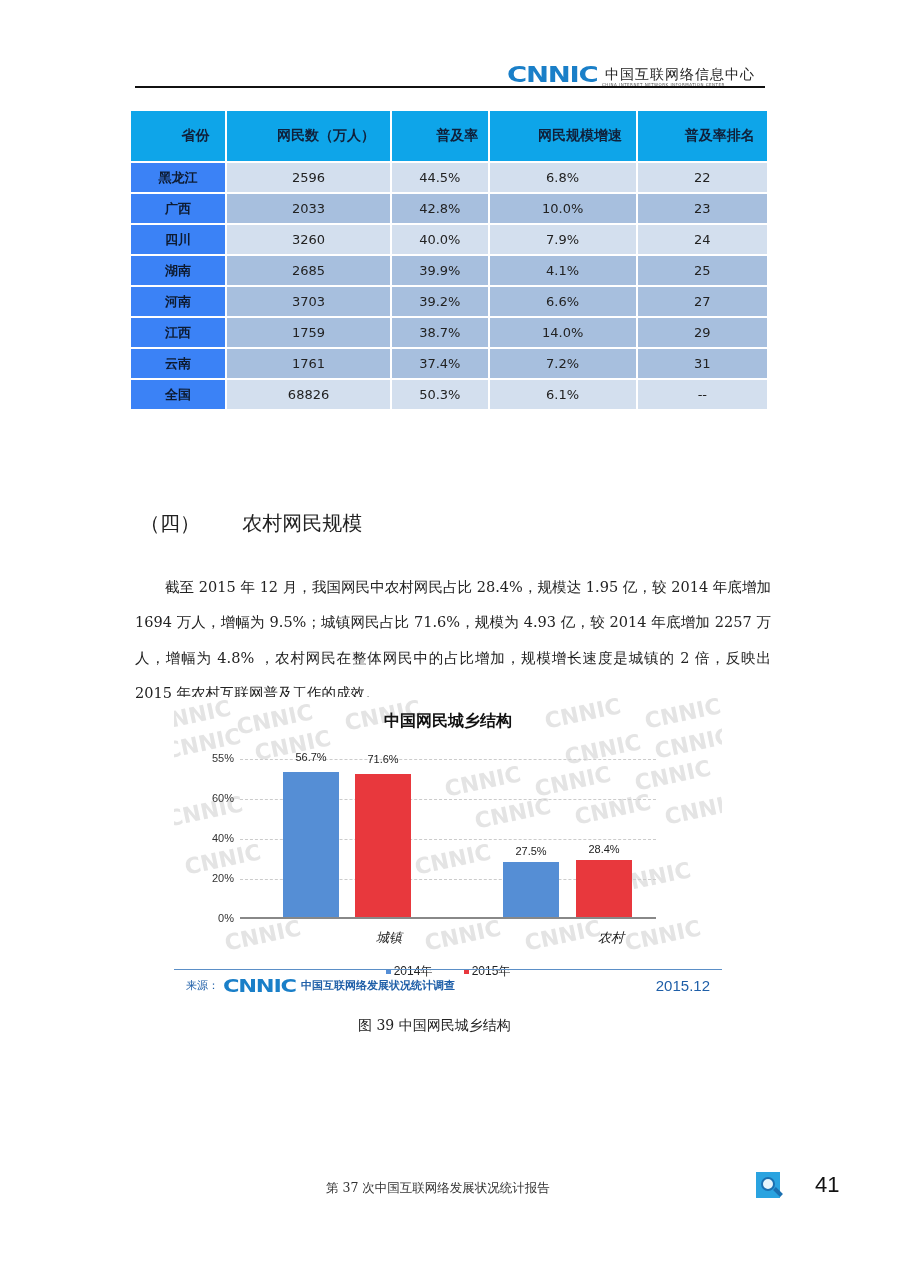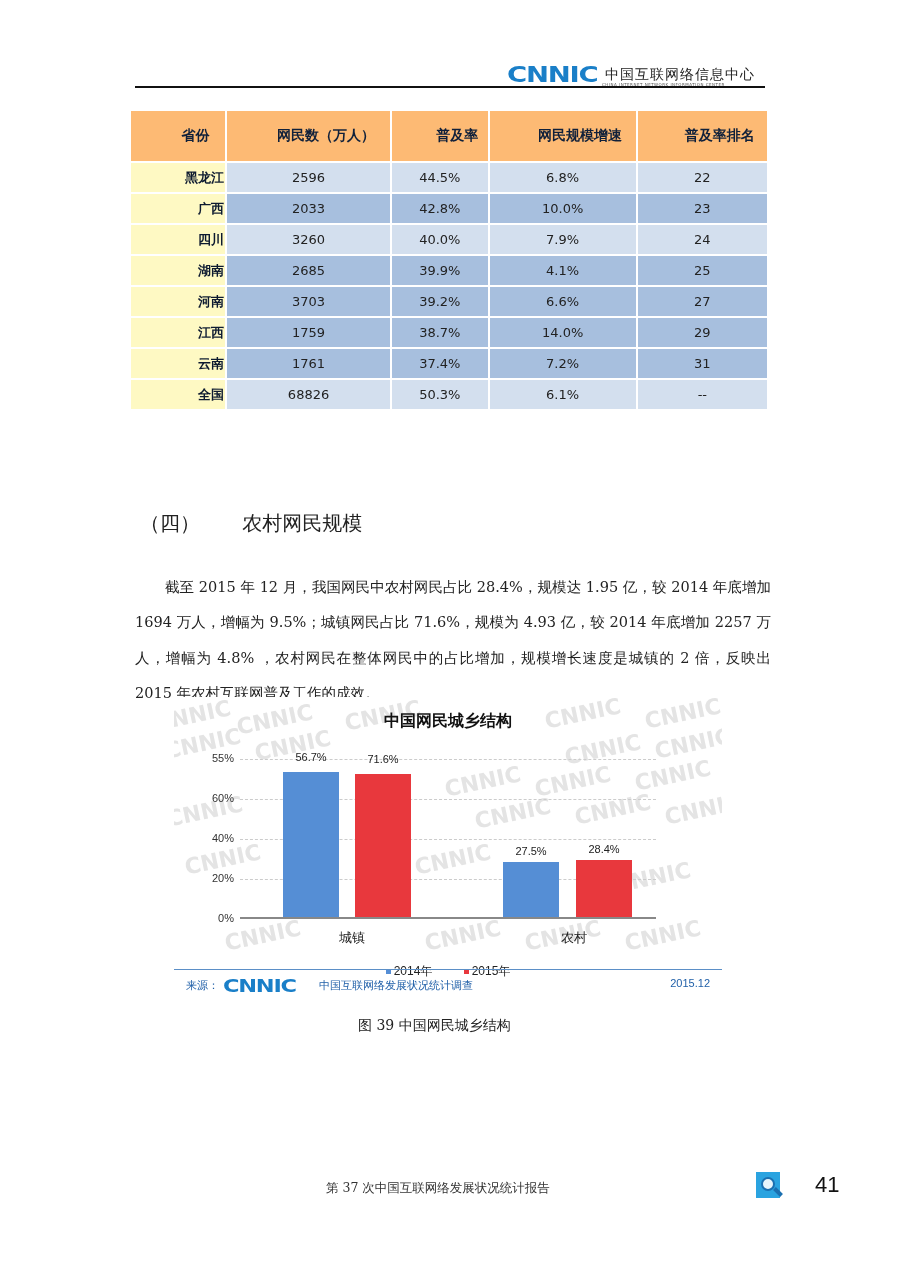--- a/index.html
+++ b/index.html
@@ -13,23 +13,23 @@
                 color: #1a7fc8; letter-spacing: -1px; transform: scaleX(1.25); transform-origin: left center;
                 display: inline-block; width: 92px; }
   .header-org { font-family: "DejaVu Serif", serif; font-size: 14px; color: #222; margin-left: 6px; letter-spacing: 1px; }
   .header-org-en { position: absolute; left: 467px; top: 24px; font-size: 4px; color: #555;
                    font-family: "DejaVu Sans", sans-serif; letter-spacing: 0.5px; white-space: nowrap; }
   .header-rule { position: absolute; left: 0; top: 28px; width: 630px; height: 2px; background: #111; }
 
   
   .data-table { position: absolute; left: 129px; top: 109px; width: 640px; border-collapse: separate;
                 border-spacing: 2px; font-family: "DejaVu Sans", sans-serif; font-size: 13px; }
-  .data-table th { background: #fdba74; color: #10203a; font-weight: bold; height: 48px; font-size: 14px; padding-left: 36px; }
+  .data-table th { background: #0ea5e9; color: #10203a; font-weight: bold; height: 48px; font-size: 14px; padding-left: 36px; }
   .data-table td { height: 27px; text-align: center; color: #222; }
-  .data-table td.prov { background: #fef9c3; font-weight: bold; color: #0d1a30; width: 92px; text-align: right; }
+  .data-table td.prov { background: #3b82f6; font-weight: bold; color: #0d1a30; width: 92px; }
   .data-table tr.odd td:not(.prov) { background: #d3dfee; }
   .data-table tr.even td:not(.prov) { background: #a7bfde; }
 
   
   .section-heading { position: absolute; left: 140px; top: 510px; font-size: 20px; color: #222; }
   .section-heading .num { margin-right: 36px; }
 
   
   .para { position: absolute; left: 135px; top: 555px; width: 636px; font-size: 14.5px; line-height: 35.5px;
           text-indent: 30px; color: #222; text-align: justify; }
@@ -41,34 +41,34 @@
   .chart-title { position: absolute; left: 0; width: 548px; top: 14px; text-align: center;
                  font-family: "DejaVu Sans", sans-serif; font-weight: bold; font-size: 16px; color: #111; }
   .plot { position: absolute; left: 66px; top: 62px; width: 416px; height: 160px; }
   .gridline { position: absolute; left: 0; width: 416px; border-top: 1px dashed #ccc; }
   .ytick { position: absolute; left: -42px; width: 36px; text-align: right; font-family: "Liberation Sans", sans-serif;
            font-size: 11px; color: #333; }
   .axis { position: absolute; left: 0; width: 416px; bottom: 0; height: 2px; background: #888; }
   .bar { position: absolute; bottom: 2px; width: 56px; }
   .bar-label { position: absolute; width: 70px; text-align: center; font-family: "Liberation Sans", sans-serif;
                font-size: 11px; color: #222; }
-  .xcat { position: absolute; top: 232px; width: 100px; text-align: center; font-family: "DejaVu Sans", sans-serif;
-          font-size: 13px; color: #222; }
+  .xcat { position: absolute; top: 232px; width: 100px; text-align: right; font-family: "DejaVu Sans", sans-serif;
+          font-size: 13px; color: #222; font-style: italic; }
   .legend { position: absolute; top: 250px; left: 0; width: 548px; text-align: center;
             font-family: "Liberation Sans", sans-serif; font-size: 12px; color: #222; }
   .legend-item { display: inline-flex; align-items: center; margin: 16px 14px; }
   .legend-swatch { width: 5px; height: 5px; margin-right: 3px; display: inline-block; }
   .source-rule { position: absolute; left: 0; top: 272px; width: 548px; height: 1px; background: #5b8fc7; }
   .source { position: absolute; left: 12px; top: 278px; display: flex; align-items: center;
             font-family: "DejaVu Sans", sans-serif; font-size: 11px; color: #1f5fa8; }
   .source .label { color: #1f5fa8; }
   .source .cnnic-mark { font-size: 18px; width: 76px; margin-left: 4px; }
-  .source .text { margin-left: 20px; }
+  .source .text { margin-left: 2px; font-weight: bold; }
   .source-date { position: absolute; right: 12px; top: 280px; font-family: "Liberation Sans", sans-serif;
-                 font-size: 11px; color: #1f5fa8; }
+                 font-size: 15px; color: #1f5fa8; }
 
   .figure-caption { position: absolute; left: 358px; top: 1017px; font-size: 14px; color: #222; }
   .figure-caption .num { }
 
   
   .footer-text { position: absolute; left: 326px; top: 1180px; font-size: 12.5px; color: #333; }
   .footer-icon { position: absolute; left: 756px; top: 1172px; width: 24px; height: 26px; background: #2aa3e0; }
   .footer-icon .inner { position: absolute; left: 5px; top: 5px; width: 14px; height: 14px; border-radius: 50%;
                         background: #e6f4fb; border: 2px solid #1a6fb0; box-sizing: border-box; }
   .footer-icon .handle { position: absolute; left: 17px; top: 18px; width: 10px; height: 4px; background: #1a6fb0;

